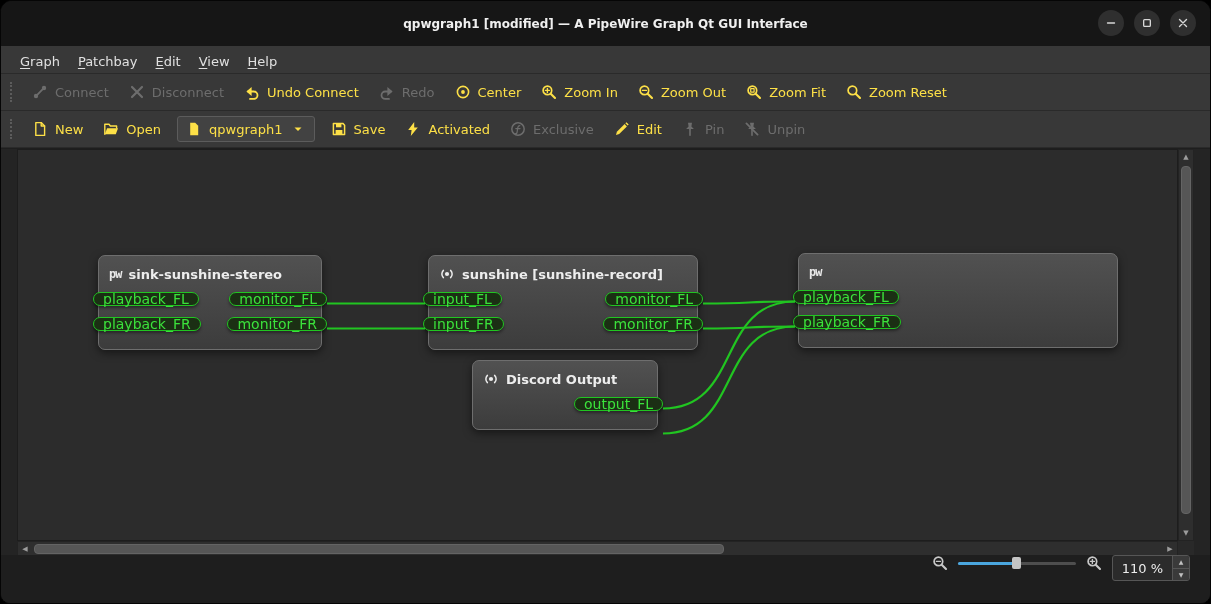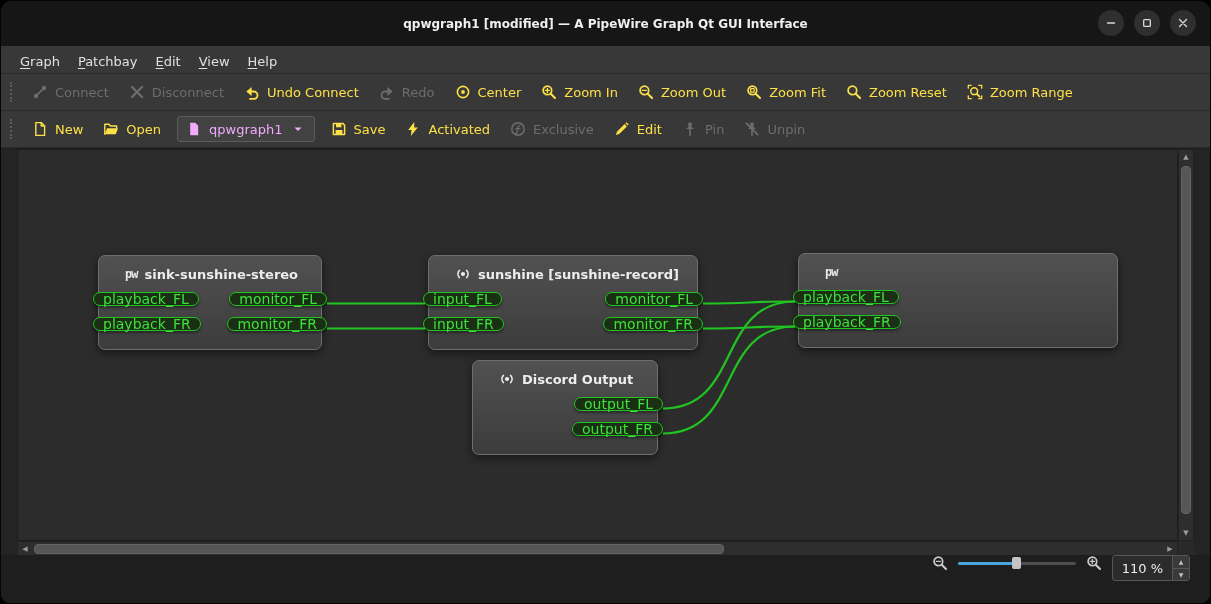--- a/index.html
+++ b/index.html
@@ -29,35 +29,35 @@
   .menu-item u{text-underline-offset:2px}
 
   
   .toolbar{height:37px;background:#383838;display:flex;align-items:center;gap:2px;
     padding:0 6px;border-bottom:1px solid #2a2a2a}
   .handle{height:20px;border-left:2px dotted #5c5c5c;margin:0 9px 0 3px}
   .tbtn{display:flex;align-items:center;gap:7px;padding:5px 9px;border-radius:3px;
     color:#fde047;font-size:13px;cursor:default;white-space:nowrap}
   .tbtn.disabled{color:#6d6d6d}
   .combo{display:flex;align-items:center;gap:7px;padding:4px 8px;margin:0 5px;
-    background:#424242;border:1px solid #5c5c5c;border-radius:3px;color:#f0abfc;font-size:13px}
+    background:#424242;border:1px solid #5c5c5c;border-radius:3px;color:#fde047;font-size:13px}
   .ico{width:16px;height:16px;display:inline-flex;flex:none}
   .ico svg{width:16px;height:16px}
   .ico .s{stroke:currentColor;fill:none;stroke-linecap:round;stroke-linejoin:round}
   .ico .f{fill:currentColor;stroke:none}
 
   
   .canvas-wrap{position:absolute;top:148px;left:0;right:0;bottom:48px;background:#242424}
   .canvas{position:absolute;left:16px;top:0;width:1161px;height:392px;background:#2c2c2c;
     border:1px solid #1d1d1d;overflow:hidden}
   #edges{position:absolute;inset:0;width:100%;height:100%;z-index:3;pointer-events:none}
   .edge{stroke:var(--accent-green);stroke-width:2.2;fill:none;pointer-events:stroke}
   .node{position:absolute;z-index:2;background:linear-gradient(180deg,#515151,#3c3c3c);
     border:1px solid #6e6e6e;border-radius:7px;box-shadow:0 3px 8px rgba(0,0,0,.5);padding-bottom:7px}
-  .nhead{height:36px;display:flex;align-items:center;gap:7px;padding:0 26px;color:#ededed;
+  .nhead{height:36px;display:flex;align-items:center;gap:7px;padding:0 10px;color:#ededed;
     font-size:13px;font-weight:bold;white-space:nowrap;overflow:hidden}
   .pwico{font-family:"DejaVu Sans Mono","Liberation Mono",monospace;font-size:12px;
     font-weight:bold;color:#e8e8e8;letter-spacing:-1px;flex:none}
   .prow{display:flex;justify-content:space-between;height:21px;margin-bottom:4px}
   .port{display:inline-flex;align-items:center;height:14px;padding:0 9px;
     border:1.5px solid var(--accent-green);border-radius:10px;background:var(--port-fill);
     color:var(--port-text);font-size:14px;white-space:nowrap;box-shadow:0 2px 3px rgba(0,0,0,.4)}
   .port.in{margin-left:-6px}
   .port.out{margin-right:-6px}
 
@@ -206,30 +206,20 @@
       </div>
       <div class="tbtn">
         <span class="ico">
           <svg viewBox="0 0 16 16">
             <circle cx="6.4" cy="6.4" r="4.3" class="s" stroke-width="1.7"></circle>
             <path d="M9.7 9.7 L14 14" class="s" stroke-width="2.1"></path>
           </svg>
         </span>
         <span class="lbl">Zoom Reset</span>
       </div>
-      <div class="tbtn">
-        <span class="ico">
-          <svg viewBox="0 0 16 16">
-            <path d="M1.3 4.2 V1.3 H4.2 M11.8 1.3 h2.9 v2.9 M14.7 11.8 v2.9 h-2.9 M4.2 14.7 H1.3 v-2.9" class="s" stroke-width="1.3"></path>
-            <circle cx="7.2" cy="7.2" r="3.4" class="s" stroke-width="1.5"></circle>
-            <path d="M9.8 9.8 L12.6 12.6" class="s" stroke-width="1.8"></path>
-          </svg>
-        </span>
-        <span class="lbl">Zoom Range</span>
-      </div>
     </div>
   <div class="toolbar" id="toolbar2">
       <span class="handle"></span>
       <div class="tbtn">
         <span class="ico">
           <svg viewBox="0 0 16 16">
             <path d="M3.8 1.6 h5.4 L12.6 5 v9.4 H3.8 Z" class="s" stroke-width="1.4"></path>
             <path d="M9.2 1.6 V5 h3.4" class="s" stroke-width="1.4"></path>
           </svg>
         </span>
@@ -377,24 +367,20 @@
                 <circle cx="8" cy="8" r="2.1" class="f"></circle>
                 <path d="M4.4 4.4 a5 5 0 0 0 0 7.2 M11.6 4.4 a5 5 0 0 1 0 7.2" class="s" stroke-width="1.5"></path>
               </svg>
             </span>
             <span class="ntitle">Discord Output</span>
           </div>
           <div class="prow">
             <span></span>
             <span class="port out" id="p-discord-output_FL">output_FL</span>
           </div>
-          <div class="prow">
-            <span></span>
-            <span class="port out" id="p-discord-output_FR">output_FR</span>
-          </div>
         </div>
       </div>
 
     <div class="vscroll">
       <span class="sarrow" style="top:0">▲</span>
       <div class="vthumb"></div>
       <span class="sarrow" style="bottom:0">▼</span>
     </div>
 
     <div class="hscroll">

